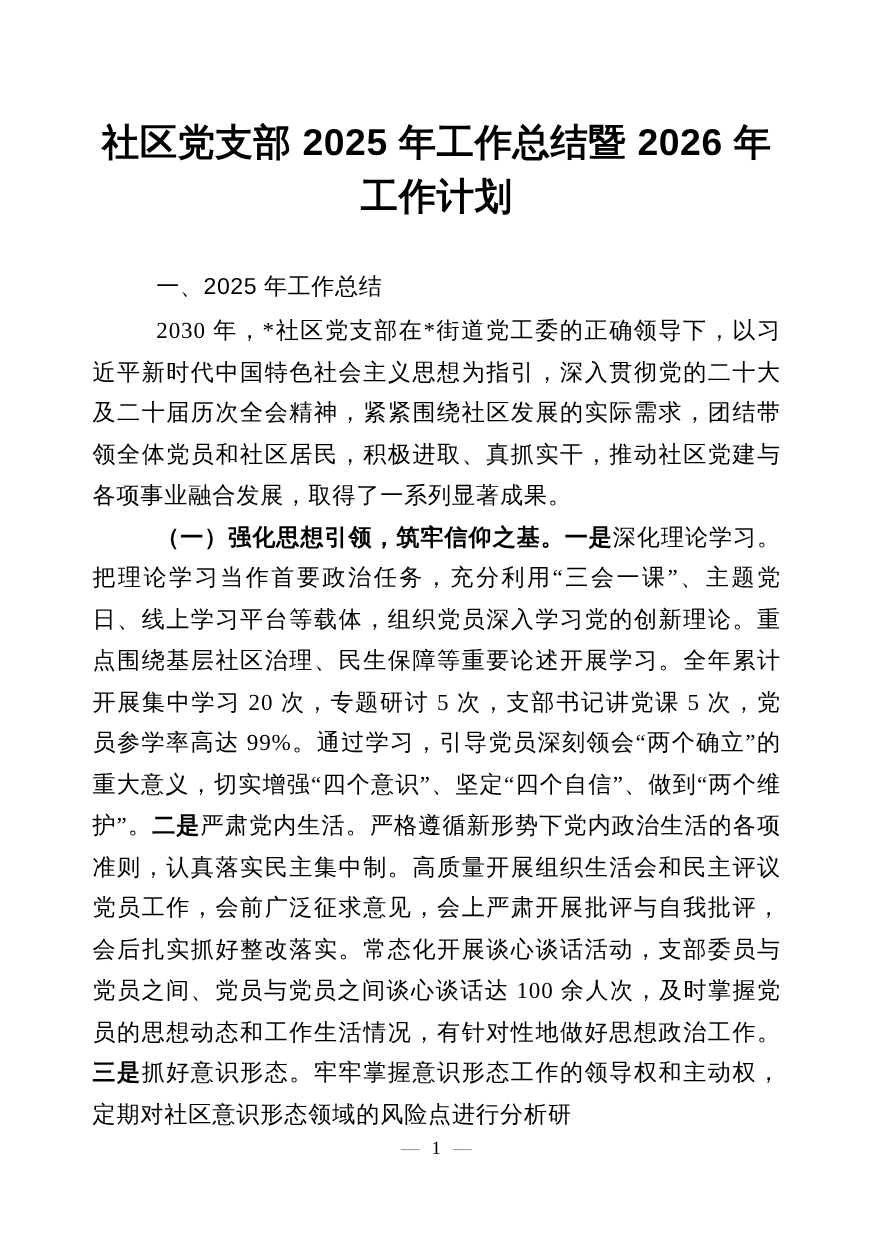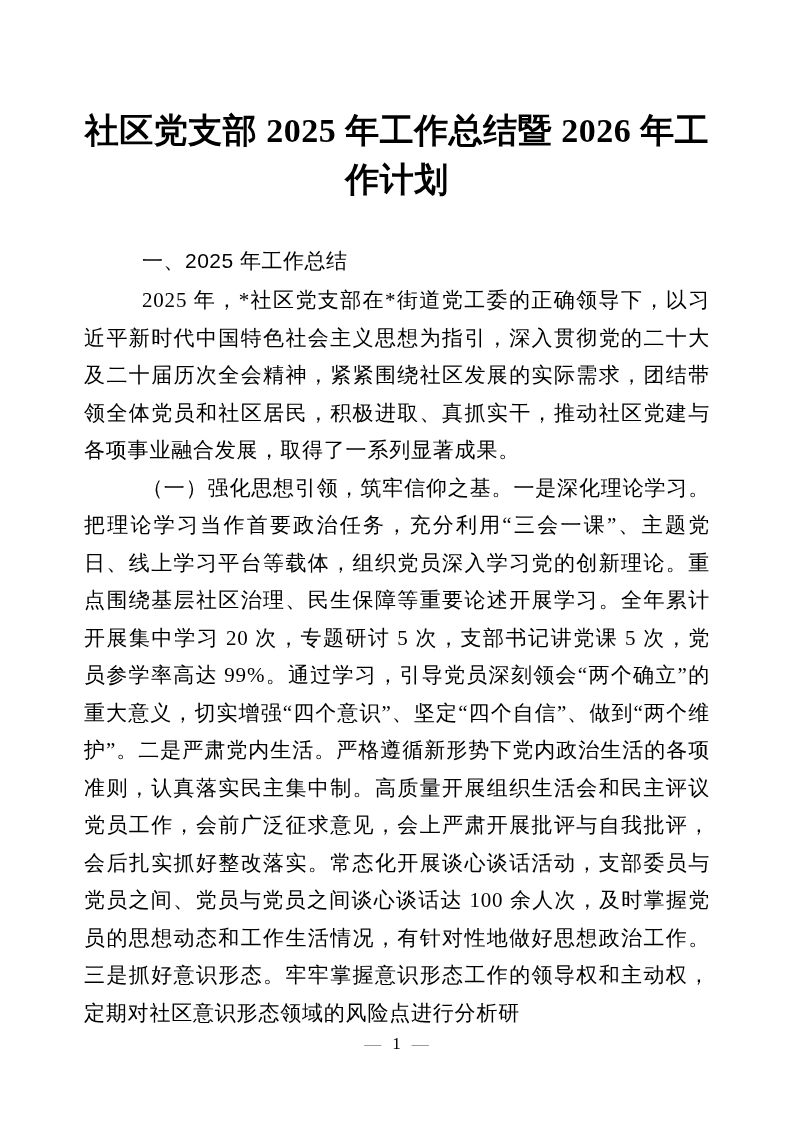--- a/index.html
+++ b/index.html
@@ -19,21 +19,21 @@
   .content {
     padding: 0 83px 0 84px;
   }
   .doc-title {
     margin: 106px 0 0 0;
     font-size: 34px;
     line-height: 49px;
     font-weight: bold;
     text-align: center;
     letter-spacing: 0.5px;
-    font-family: Liberation Serif, serif;
+    font-family: Liberation Sans, sans-serif;
   }
   .section-heading {
     margin: 38px 0 0 0;
     font-size: 21px;
     line-height: 37px;
     font-weight: normal;
     text-indent: 58px;
     letter-spacing: 0.5px;
     font-family: "Liberation Sans", "DejaVu Sans", sans-serif;
   }
@@ -43,21 +43,21 @@
     line-height: 37.5px;
     text-align: justify;
     text-indent: 58px;
     letter-spacing: 0.8px;
     word-break: break-all;
   }
   p.body-para.first {
     margin-top: 3px;
   }
   .run-bold {
-    font-weight: normal;
+    font-weight: bold;
   }
   .page-number {
     position: absolute;
     left: 0;
     right: 0;
     top: 1033px;
     text-align: center;
     font-size: 17px;
     line-height: 22px;
     color: #000000;
@@ -70,19 +70,19 @@
 </head>
 <body>
 
 <div class="page">
   <div class="content">
 
     <h1 class="doc-title">社区党支部 2025 年工作总结暨 2026 年工作计划</h1>
 
     <h2 class="section-heading">一、2025 年工作总结</h2>
 
-    <p class="body-para first">2025 年，*社区党支部在*街道党工委的正确领导下，以习近平新时代中国特色社会主义思想为指引，深入贯彻党的二十大及二十届历次全会精神，紧紧围绕社区发展的实际需求，团结带领全体党员和社区居民，积极进取、真抓实干，推动社区党建与各项事业融合发展，取得了一系列显著成果。</p>
+    <p class="body-para first">2030 年，*社区党支部在*街道党工委的正确领导下，以习近平新时代中国特色社会主义思想为指引，深入贯彻党的二十大及二十届历次全会精神，紧紧围绕社区发展的实际需求，团结带领全体党员和社区居民，积极进取、真抓实干，推动社区党建与各项事业融合发展，取得了一系列显著成果。</p>
 
     <p class="body-para"><span class="run-bold">（一）强化思想引领，筑牢信仰之基。</span><span class="run-bold">一是</span><span>深化理论学习。把理论学习当作首要政治任务，充分利用“三会一课”、主题党日、线上学习平台等载体，组织党员深入学习党的创新理论。重点围绕基层社区治理、民生保障等重要论述开展学习。全年累计开展集中学习 20 次，专题研讨 5 次，支部书记讲党课 5 次，党员参学率高达 99%。通过学习，引导党员深刻领会“两个确立”的重大意义，切实增强“四个意识”、坚定“四个自信”、做到“两个维护”。</span><span class="run-bold">二是</span><span>严肃党内生活。严格遵循新形势下党内政治生活的各项准则，认真落实民主集中制。高质量开展组织生活会和民主评议党员工作，会前广泛征求意见，会上严肃开展批评与自我批评，会后扎实抓好整改落实。常态化开展谈心谈话活动，支部委员与党员之间、党员与党员之间谈心谈话达 100 余人次，及时掌握党员的思想动态和工作生活情况，有针对性地做好思想政治工作。</span><span class="run-bold">三是</span><span>抓好意识形态。牢牢掌握意识形态工作的领导权和主动权，定期对社区意识形态领域的风险点进行分析研</span></p>
   </div>
 
   <div class="page-number"><span class="dash">—</span><span>1</span><span class="dash">—</span></div>
 </div>
 
 </body></html>

